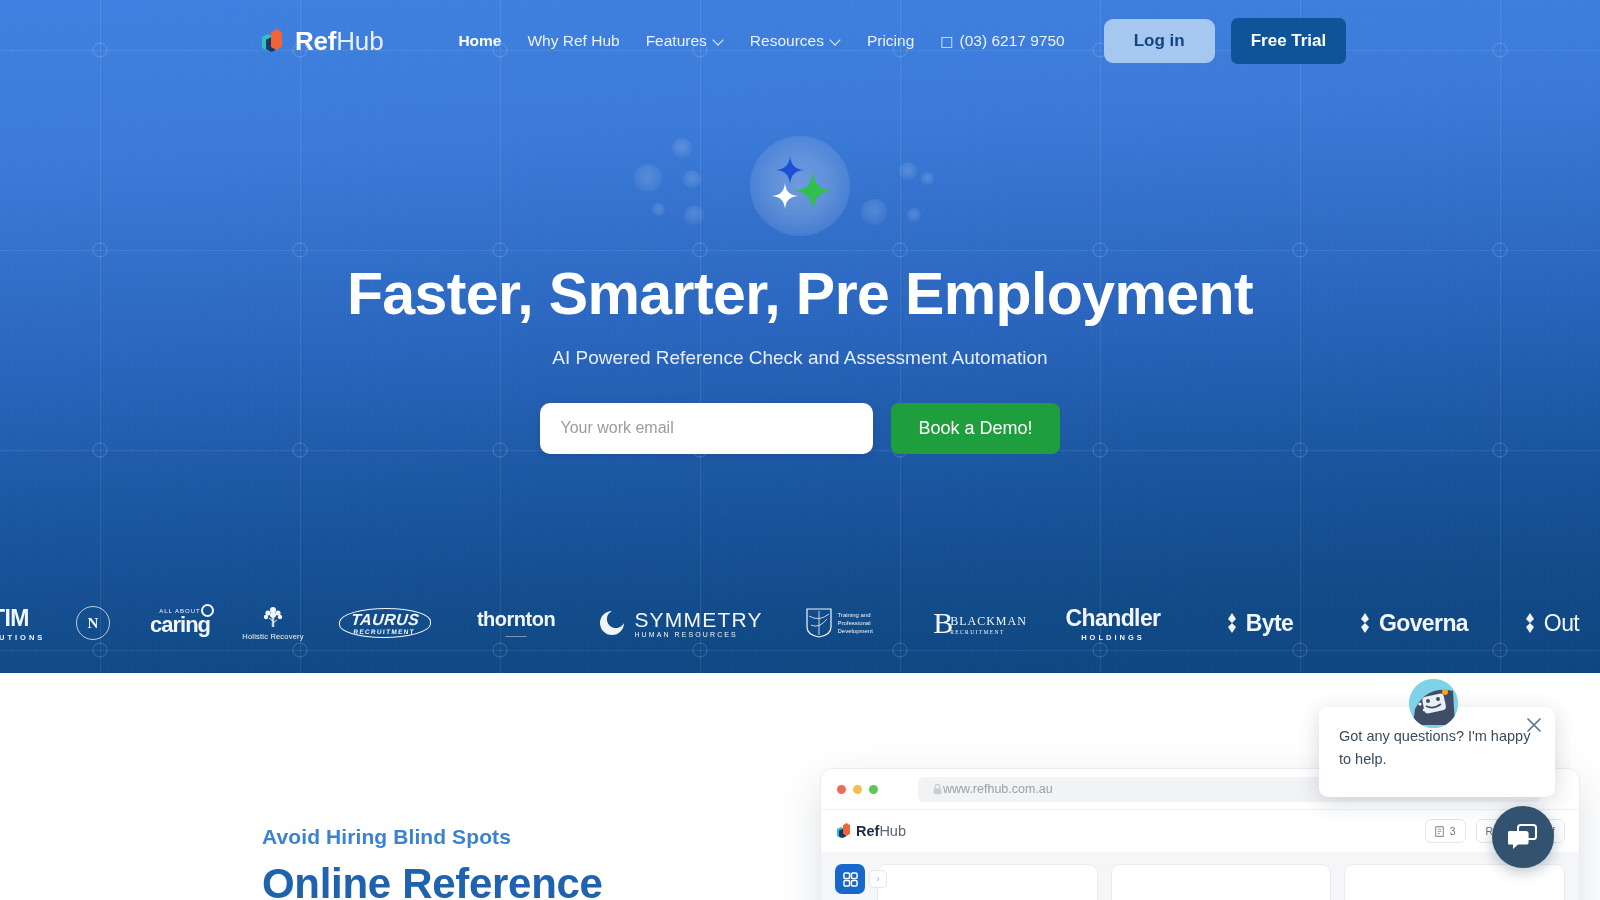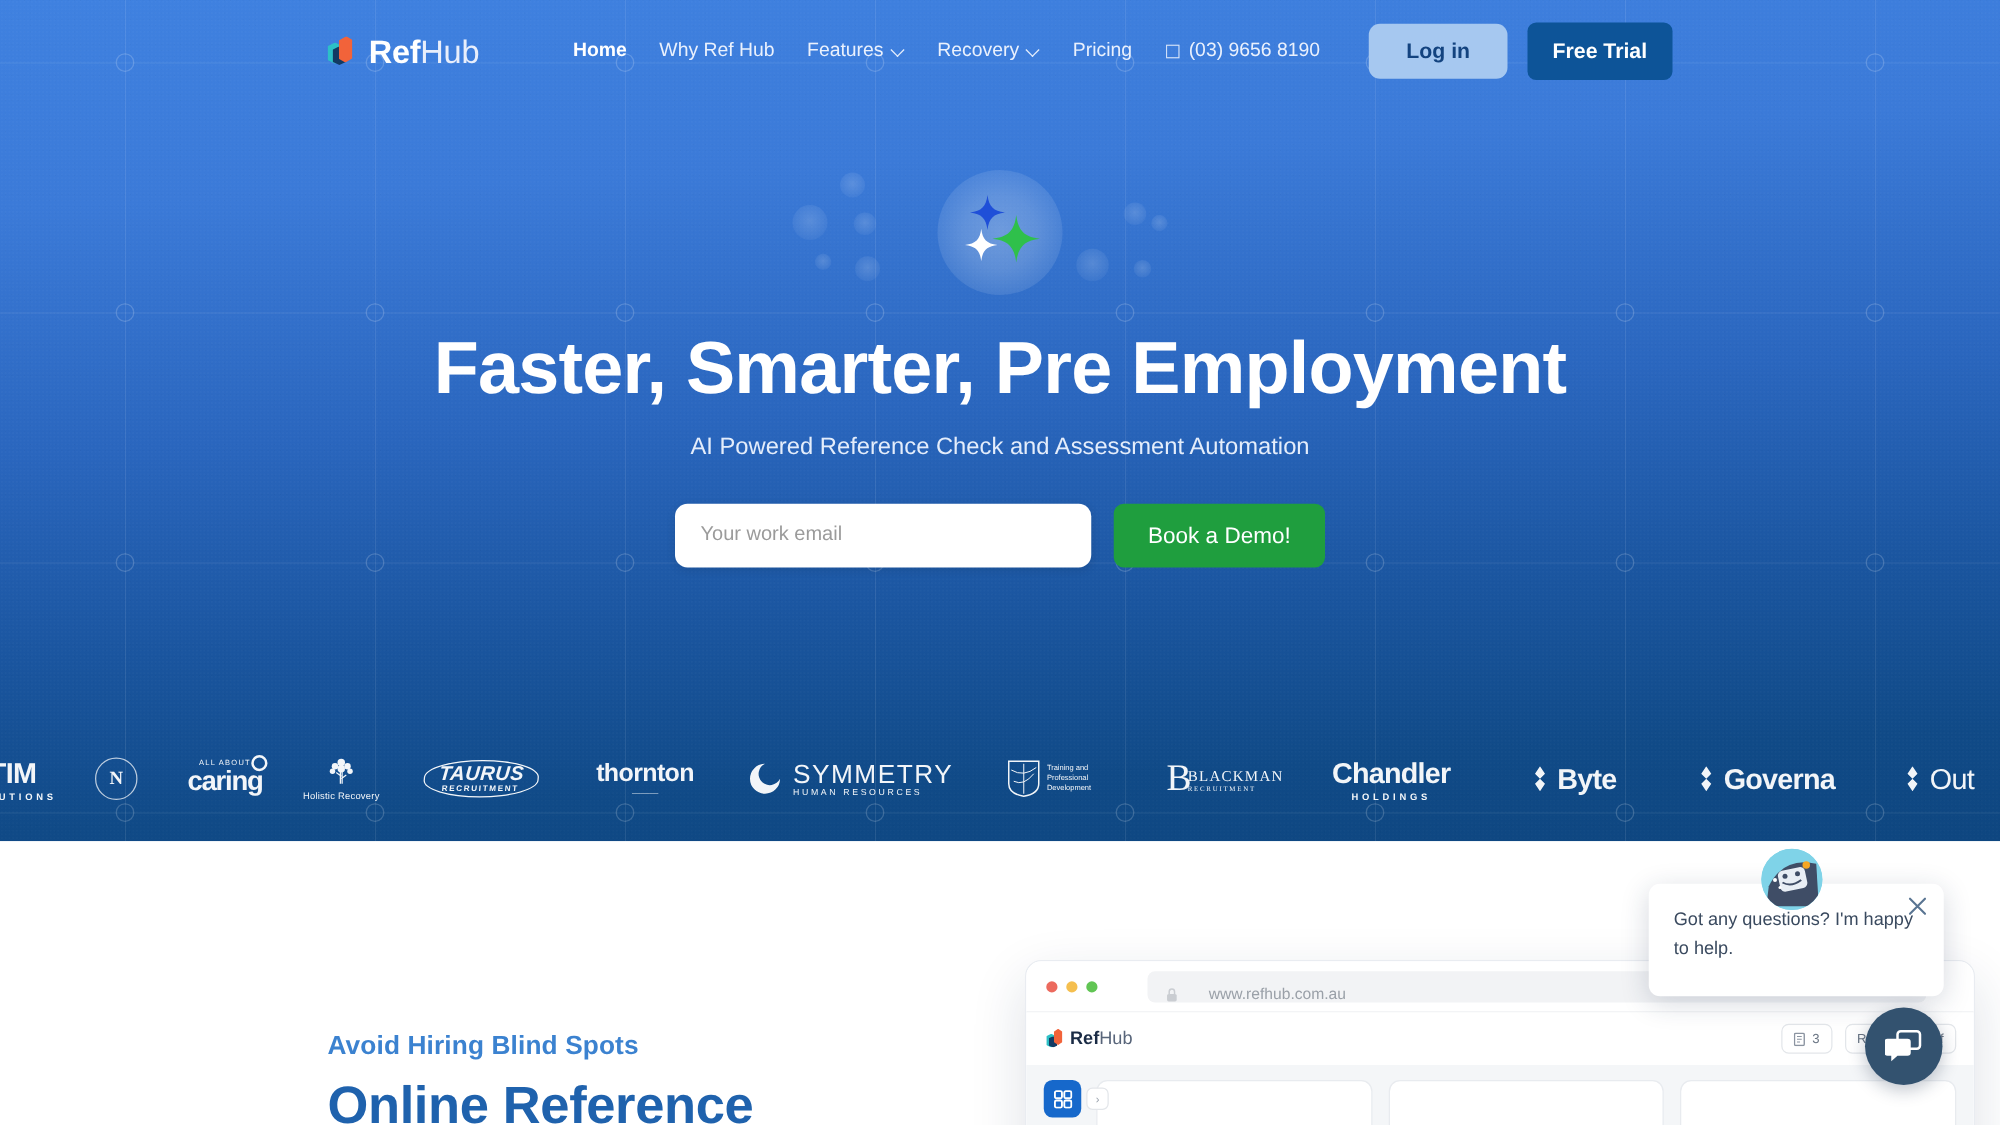--- a/index.html
+++ b/index.html
@@ -226,21 +226,21 @@
     height: 41px; display: flex; align-items: center;
     padding: 0 16px; border-bottom: 1px solid #eff1f4;
     background: #ffffff;
   }
   .dots { display: flex; gap: 7px; }
   .dots i { width: 9px; height: 9px; border-radius: 50%; display: block; }
   .url-pill {
     flex: 1; margin: 0 22px 0 40px;
     height: 25px; border-radius: 6px;
     background: #f2f3f5;
-    display: flex; align-items: flex-end; gap: 24px;
+    display: flex; align-items: center; gap: 0;
     padding: 0 14px;
   }
   .url-text { color: #9aa0a8; font-size: 12.5px; }
   .lock-ic { width: 11px; height: 12px; opacity: .45; }
   .mock-head {
     height: 42px; display: flex; align-items: center;
     justify-content: space-between; padding: 0 14px 0 16px;
     background: #fff;
   }
   .mock-brand { display: flex; align-items: center; gap: 5px; }
@@ -372,31 +372,31 @@
           <span>Home</span>
         </div>
         <div class="nav-link">
           <span>Why Ref Hub</span>
         </div>
         <div class="nav-link">
           <span>Features</span>
           <span class="caret"></span>
         </div>
         <div class="nav-link">
-          <span>Recovery</span>
+          <span>Resources</span>
           <span class="caret"></span>
         </div>
         <div class="nav-link">
           <span>Pricing</span>
         </div>
       </div>
 
     <div class="nav-phone">
       <span class="tofu">□</span>
-      <span>(03) 9656 8190</span>
+      <span>(03) 6217 9750</span>
     </div>
 
     <div class="nav-actions">
       <button class="btn-login">Log in</button>
       <button class="btn-trial">Free Trial</button>
     </div>
   </div>
 
   <div class="hero-center">
     <div class="orb-wrap">

